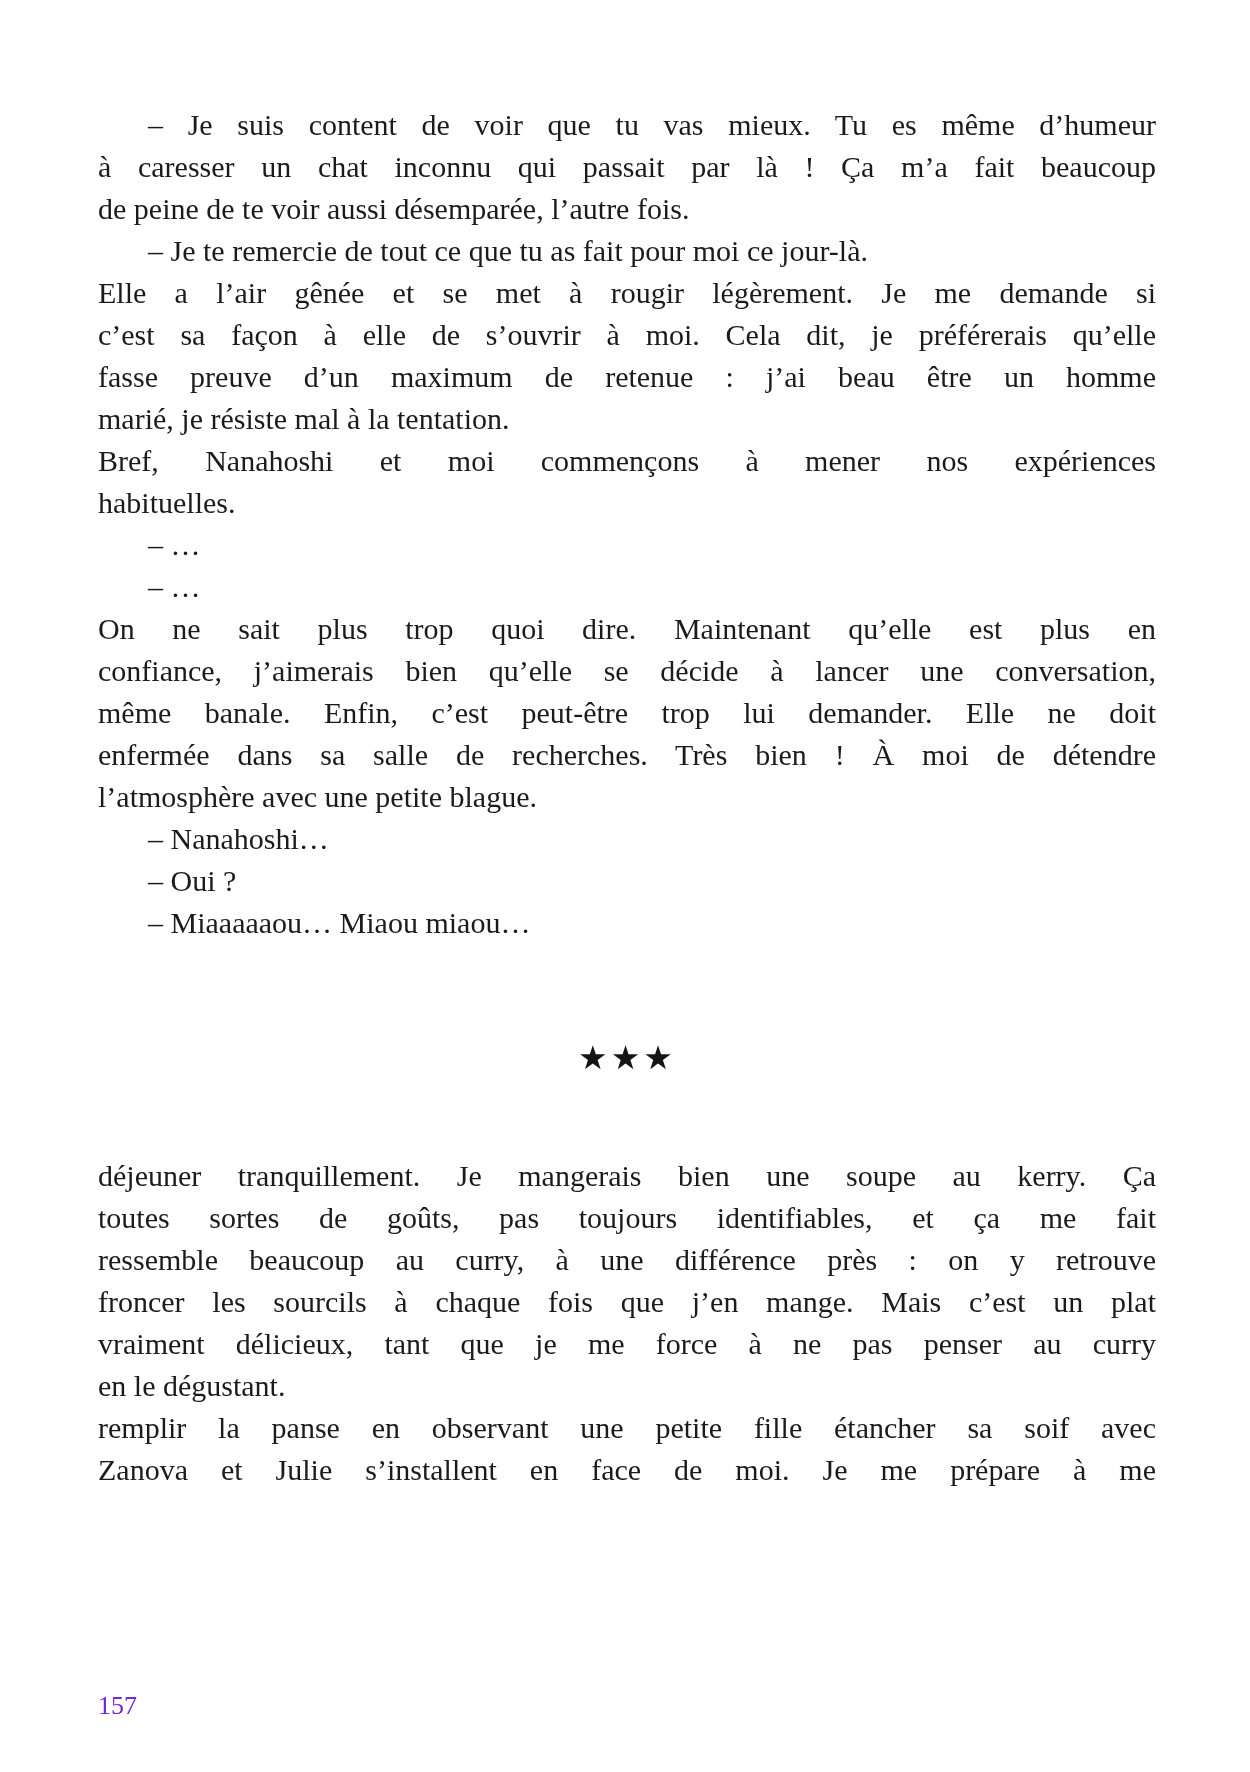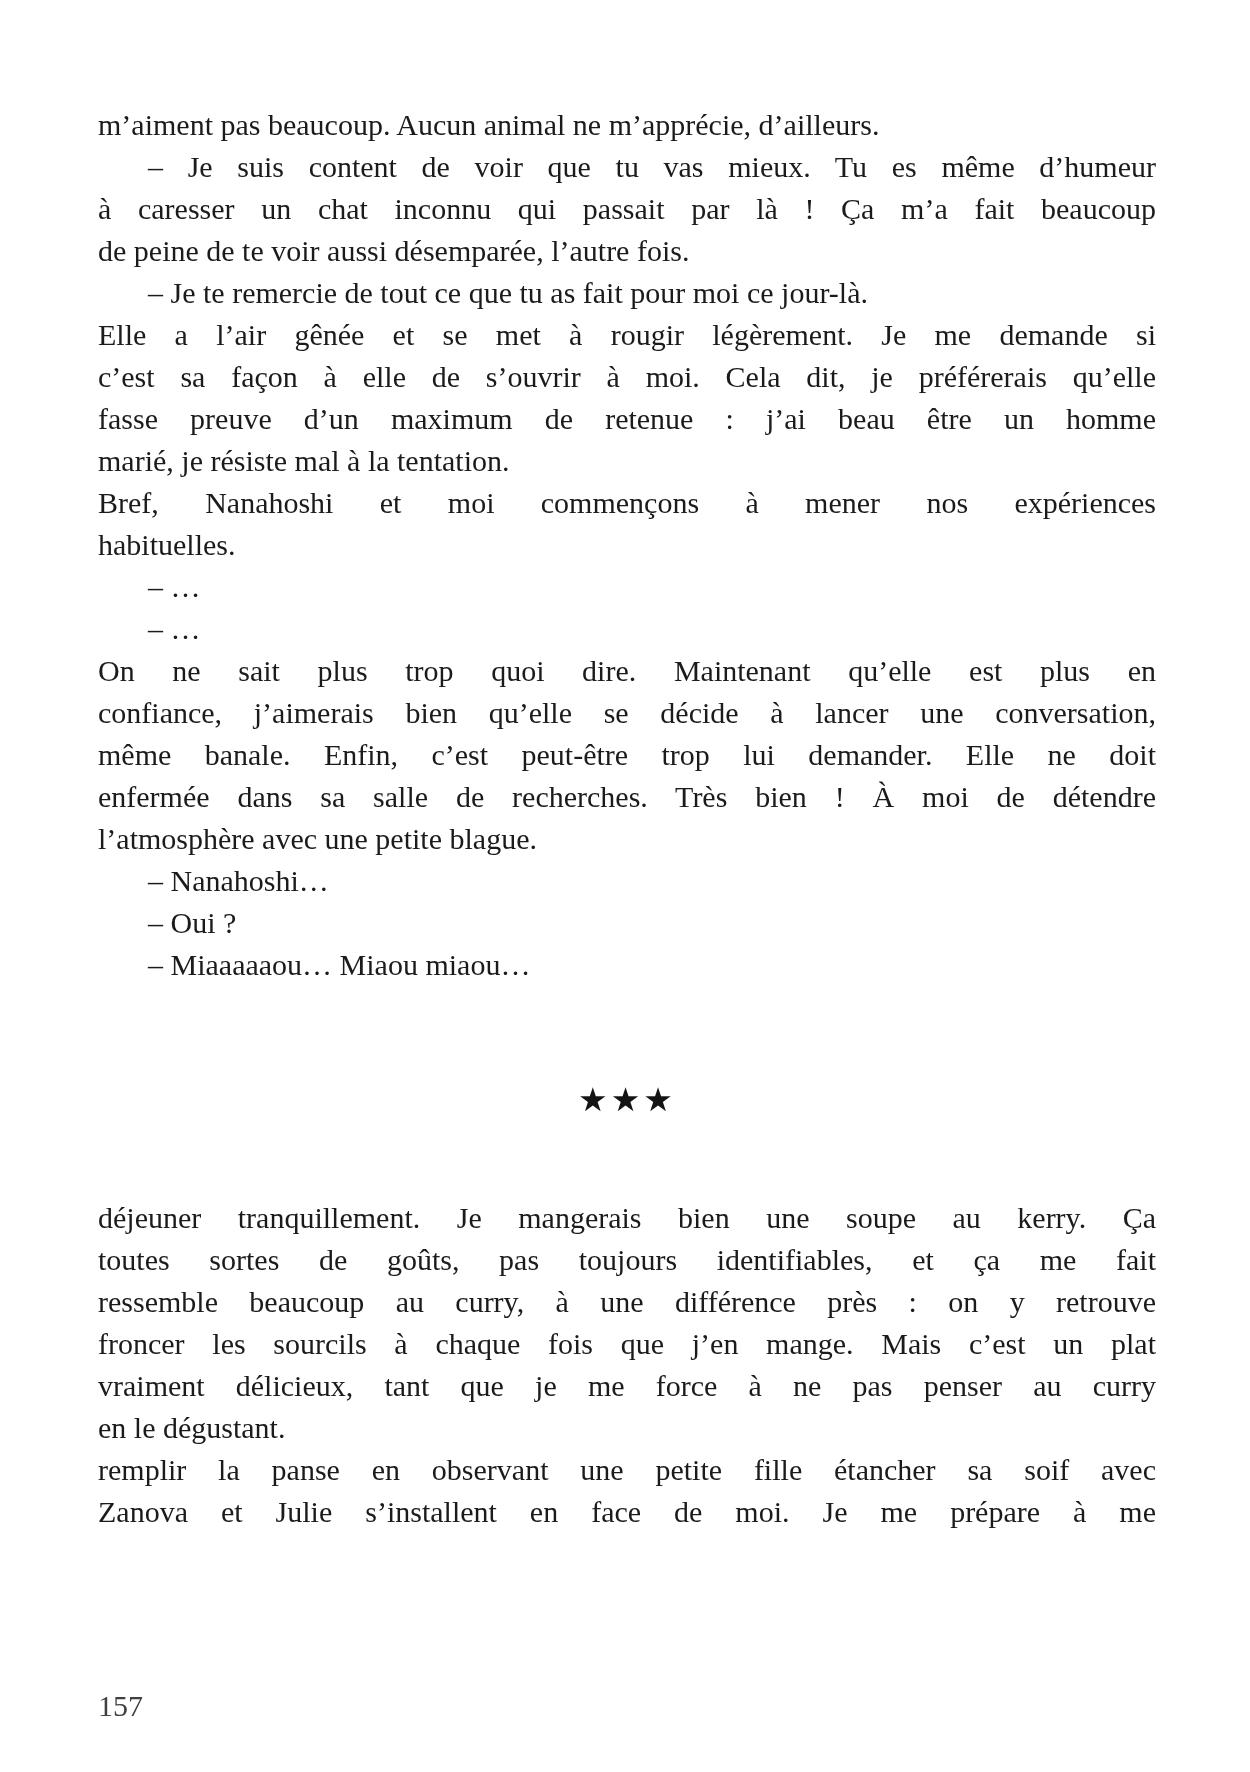--- a/index.html
+++ b/index.html
@@ -44,31 +44,30 @@
     margin-bottom: 76px;
     text-align: center;
     font-size: 33px;
     letter-spacing: 3px;
     color: #141414;
   }
   .page-number {
     position: absolute;
     left: 98px;
     top: 1690px;
-    font-size: 30px;
+    font-size: 26px;
     line-height: 32px;
-    color: #404040;
+    color: #6d28d9;
   }
 </style>
 </head>
 <body>
 
 <div class="page">
   <main class="text-col">
-      <div class="line">m’aiment pas beaucoup. Aucun animal ne m’apprécie, d’ailleurs.</div>
       <div class="line just indent">– Je suis content de voir que tu vas mieux. Tu es même d’humeur</div>
       <div class="line just">à caresser un chat inconnu qui passait par là ! Ça m’a fait beaucoup</div>
       <div class="line">de peine de te voir aussi désemparée, l’autre fois.</div>
       <div class="line indent">– Je te remercie de tout ce que tu as fait pour moi ce jour-là.</div>
       <div class="line just">Elle a l’air gênée et se met à rougir légèrement. Je me demande si</div>
       <div class="line just">c’est sa façon à elle de s’ouvrir à moi. Cela dit, je préférerais qu’elle</div>
       <div class="line just">fasse preuve d’un maximum de retenue : j’ai beau être un homme</div>
       <div class="line">marié, je résiste mal à la tentation.</div>
       <div class="line just">Bref, Nanahoshi et moi commençons à mener nos expériences</div>
       <div class="line">habituelles.</div>

